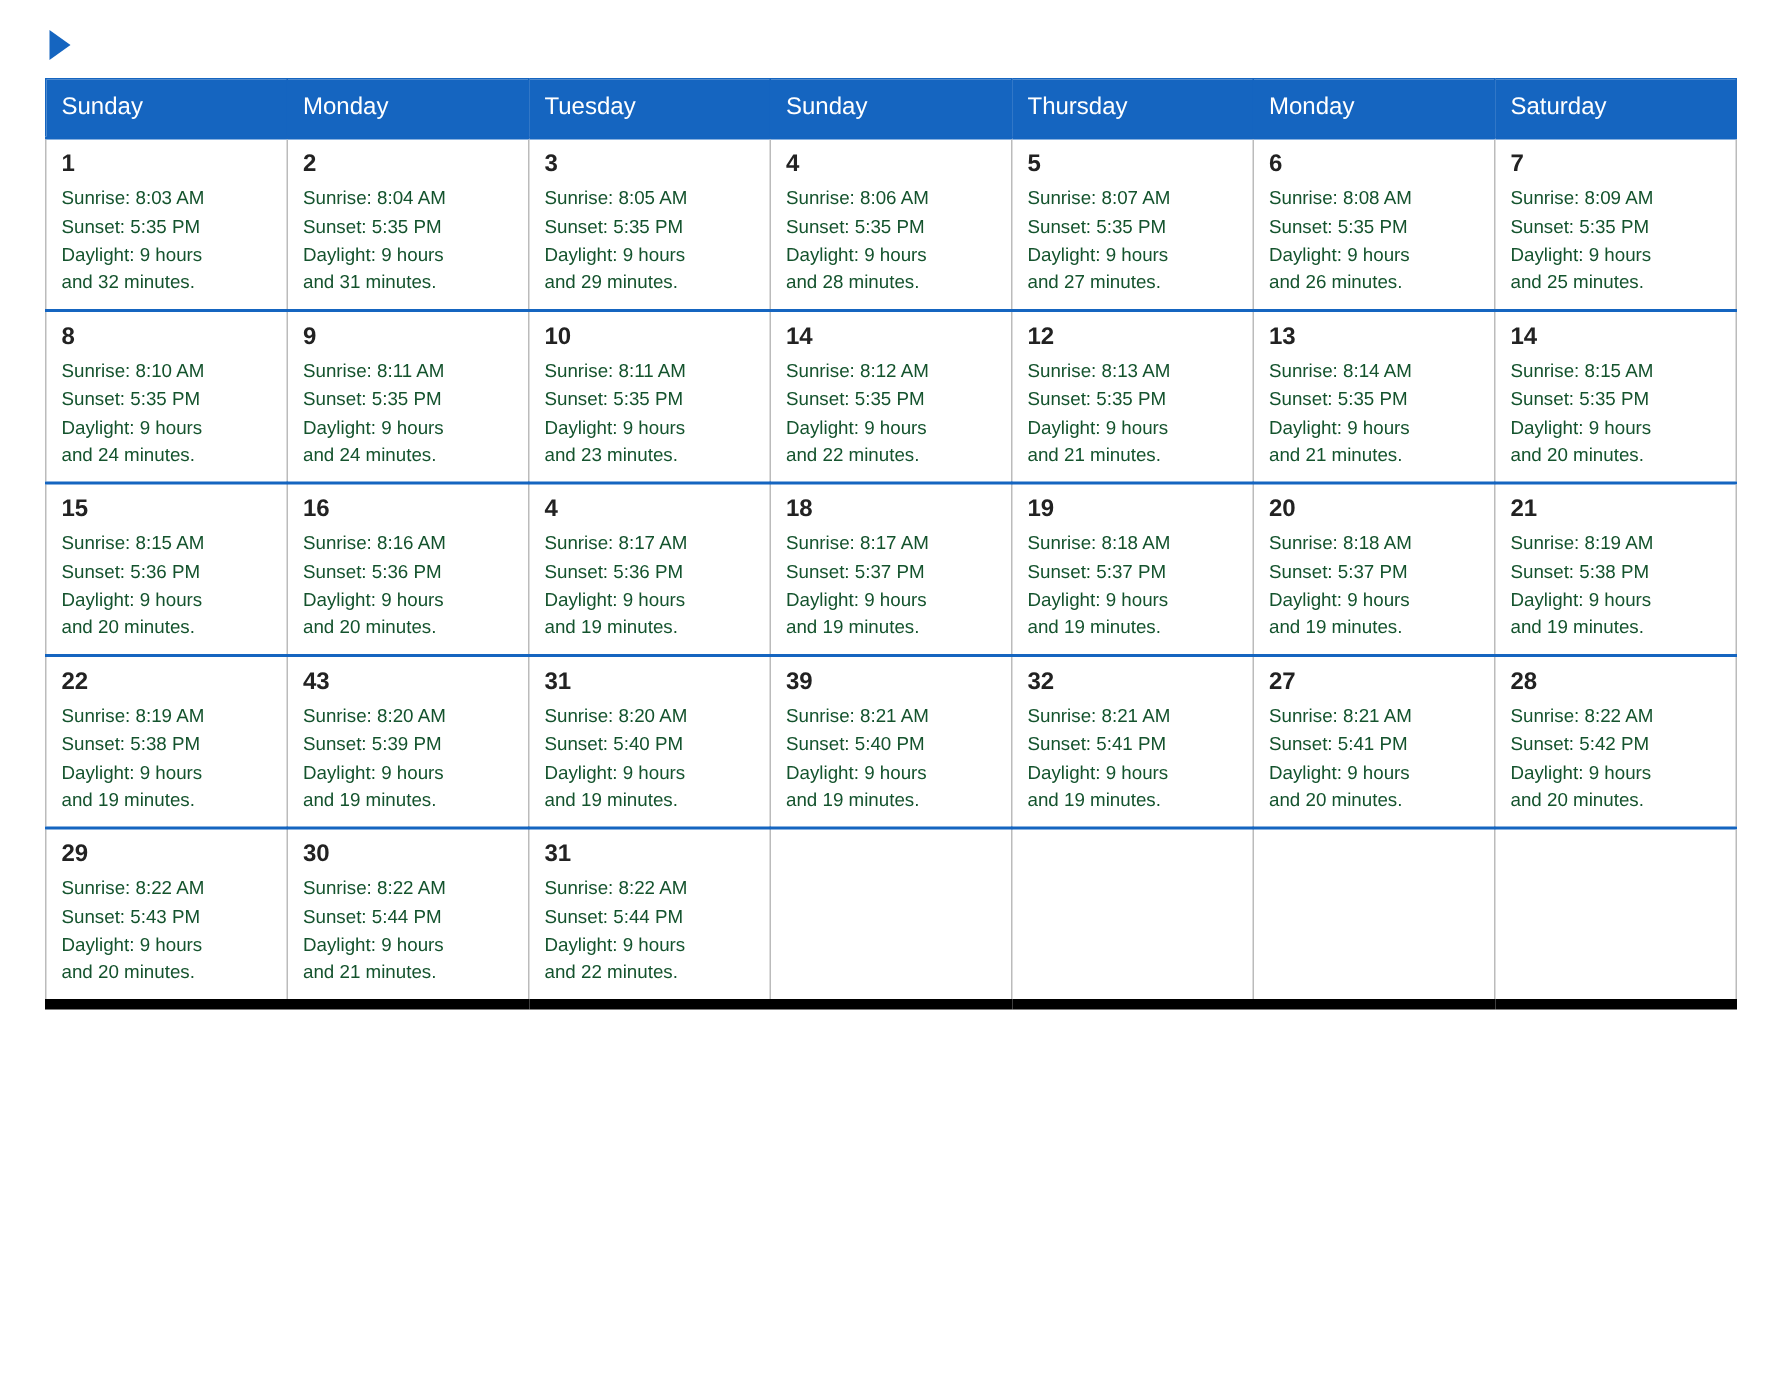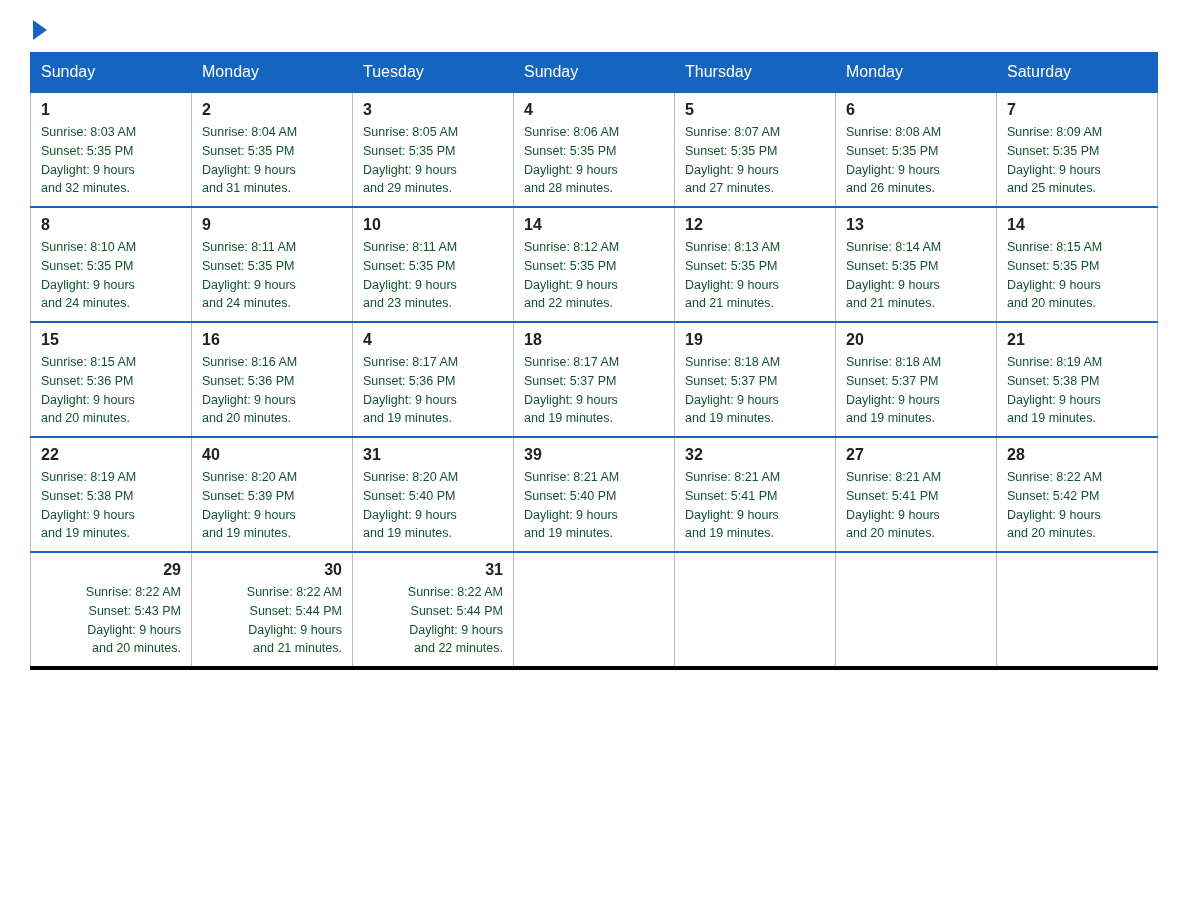--- a/index.html
+++ b/index.html
@@ -79,22 +79,21 @@
       border: 1px solid #bbb;
       vertical-align: top;
       padding: 8px 10px;
       width: 14.28%;
       min-height: 110px;
       font-size: 13px;
       color: #333;
       background: #fff;
     }
     .calendar tr:last-child td {
-      border-bottom: 4px solid #000000;
-      text-align: right;
+      border-bottom: 7px solid #000000;
     }
     .calendar tbody tr:first-child td {
       border-top: 2px solid #1565c0;
     }
     .calendar tbody tr td {
       border-top: 1px solid #ccc;
     }
     .day-num {
       font-size: 16px;
       font-weight: bold;
@@ -344,21 +343,21 @@
         <td>
           <span class="day-num">22</span>
           <div class="day-info">
             Sunrise: 8:19 AM<br>
             Sunset: 5:38 PM<br>
             Daylight: 9 hours<br>
             and 19 minutes.
           </div>
         </td>
         <td>
-          <span class="day-num">40</span>
+          <span class="day-num">43</span>
           <div class="day-info">
             Sunrise: 8:20 AM<br>
             Sunset: 5:39 PM<br>
             Daylight: 9 hours<br>
             and 19 minutes.
           </div>
         </td>
         <td>
           <span class="day-num">31</span>
           <div class="day-info">

